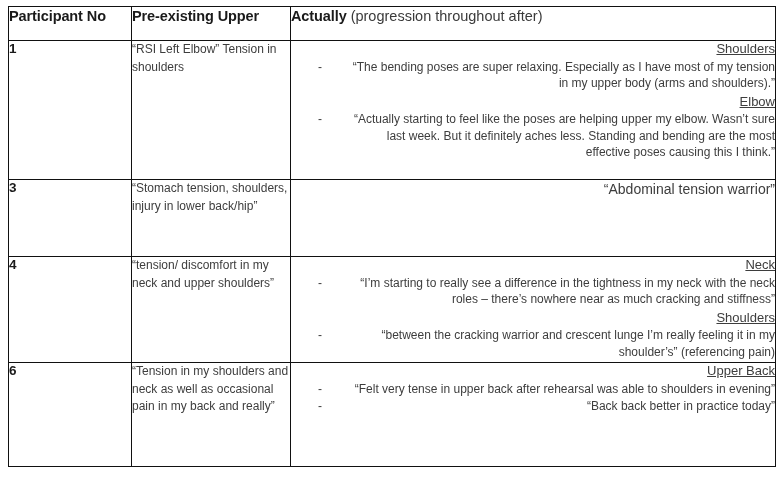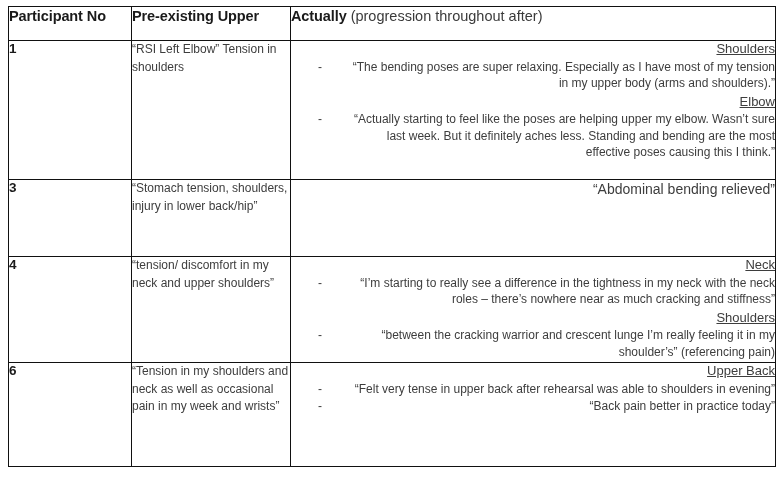--- a/index.html
+++ b/index.html
@@ -155,47 +155,47 @@
           <ul class="bullets">
             <li>“Actually starting to feel like the poses are helping upper my elbow. Wasn’t sure last week. But it definitely aches less. Standing and bending are the most effective poses causing this I think.”</li>
           </ul>
         </td>
       </tr>
 
       <tr class="row-h2">
         <td class="pnum">3</td>
         <td class="injury">“Stomach tension, shoulders, injury in lower back/hip”</td>
         <td class="comments">
-          <div class="plain-comment">“Abdominal bending relieved”</div>
+          <div class="plain-comment">“Abdominal tension warrior”</div>
         </td>
       </tr>
 
       <tr class="row-h3">
         <td class="pnum">4</td>
         <td class="injury">“tension/ discomfort in my neck and upper shoulders”</td>
         <td class="comments">
           <div class="grp-title">Neck</div>
           <ul class="bullets">
             <li>“I’m starting to really see a difference in the tightness in my neck with the neck roles – there’s nowhere near as much cracking and stiffness”</li>
           </ul>
           <div class="grp-title">Shoulders</div>
           <ul class="bullets">
             <li>“between the cracking warrior and crescent lunge I’m really feeling it in my shoulder’s” (referencing pain)</li>
           </ul>
         </td>
       </tr>
 
       <tr class="row-h4">
         <td class="pnum">6</td>
-        <td class="injury">“Tension in my shoulders and neck as well as occasional pain in my week and wrists”</td>
+        <td class="injury">“Tension in my shoulders and neck as well as occasional pain in my back and really”</td>
         <td class="comments">
           <div class="grp-title">Upper Back</div>
           <ul class="bullets">
             <li>“Felt very tense in upper back after rehearsal was able to shoulders in evening”</li>
-            <li>“Back pain better in practice today”</li>
+            <li>“Back back better in practice today”</li>
           </ul>
         </td>
       </tr>
 
     </tbody>
   </table>
 
 </div>
 
 </body></html>

